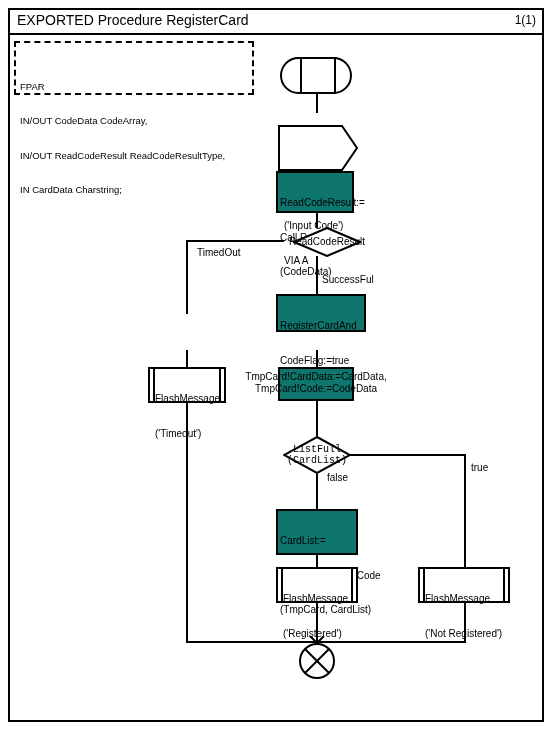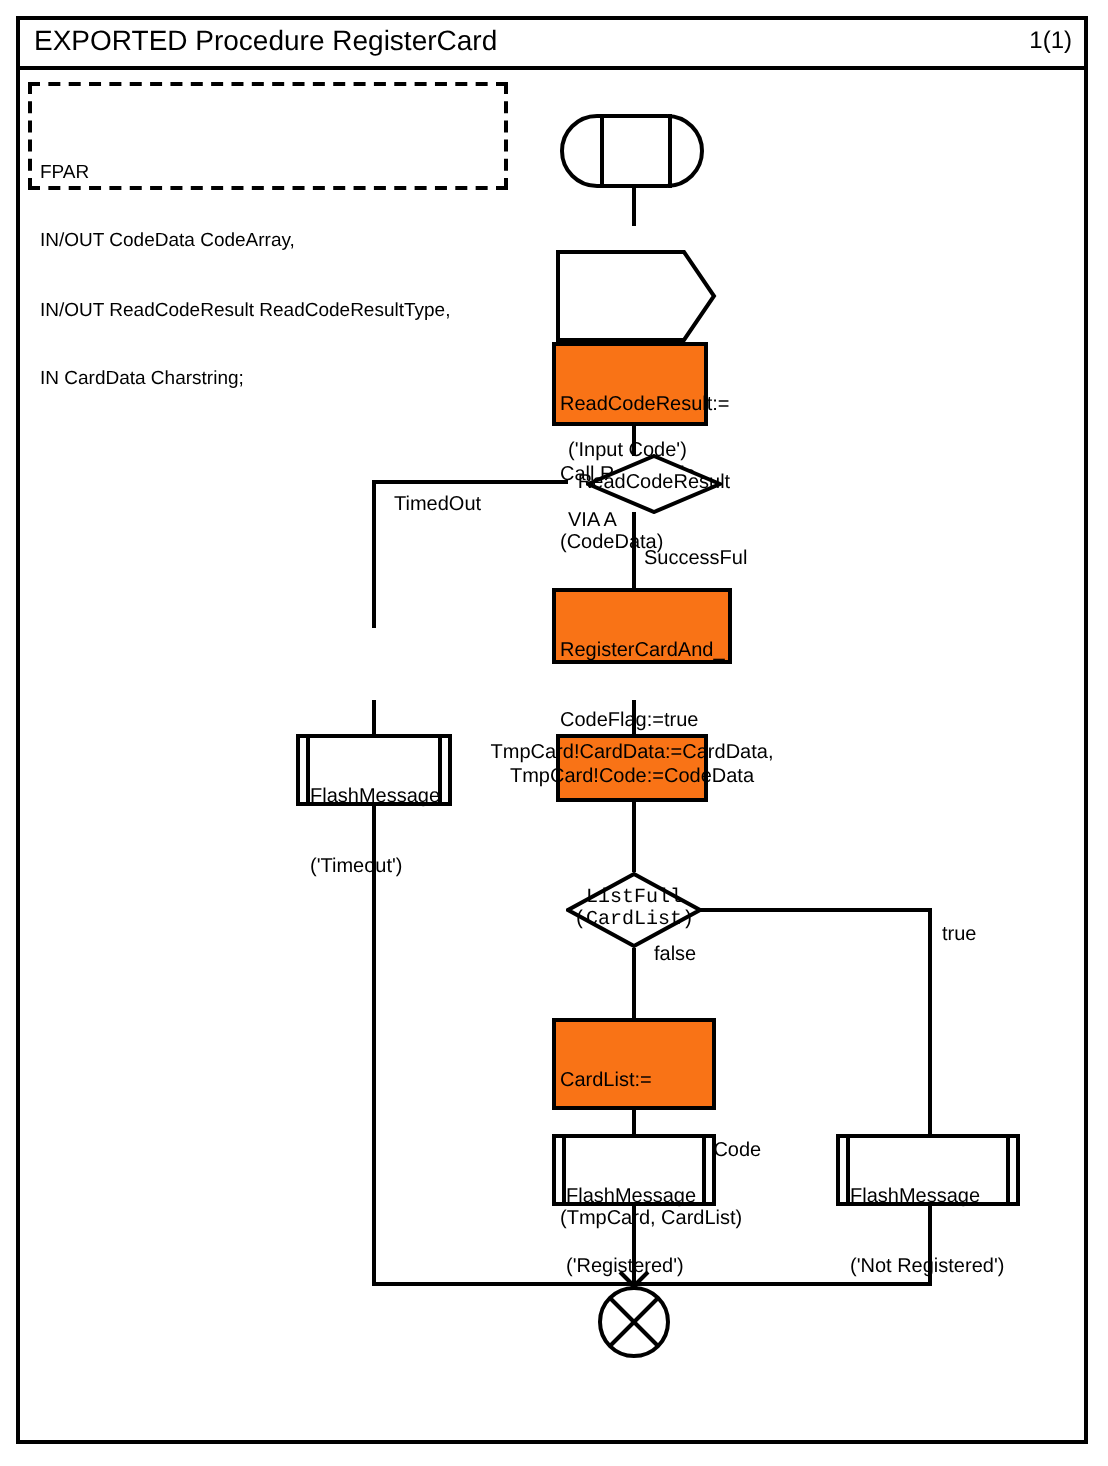--- a/index.html
+++ b/index.html
@@ -55,21 +55,21 @@
   
   .sym {
     position: absolute;
     box-sizing: border-box;
     font-size: 10px;
     line-height: 11.5px;
     white-space: pre;
   }
   .task {
     border: 2px solid #000;
-    background: #f97316;
+    background: #0f766e;
     padding: 1px 2px;
   }
   .proc-call {
     border: 2px solid #000;
     background: #fff;
     padding: 1px 5px;
   }
   .proc-call::before,
   .proc-call::after {
     content: "";

